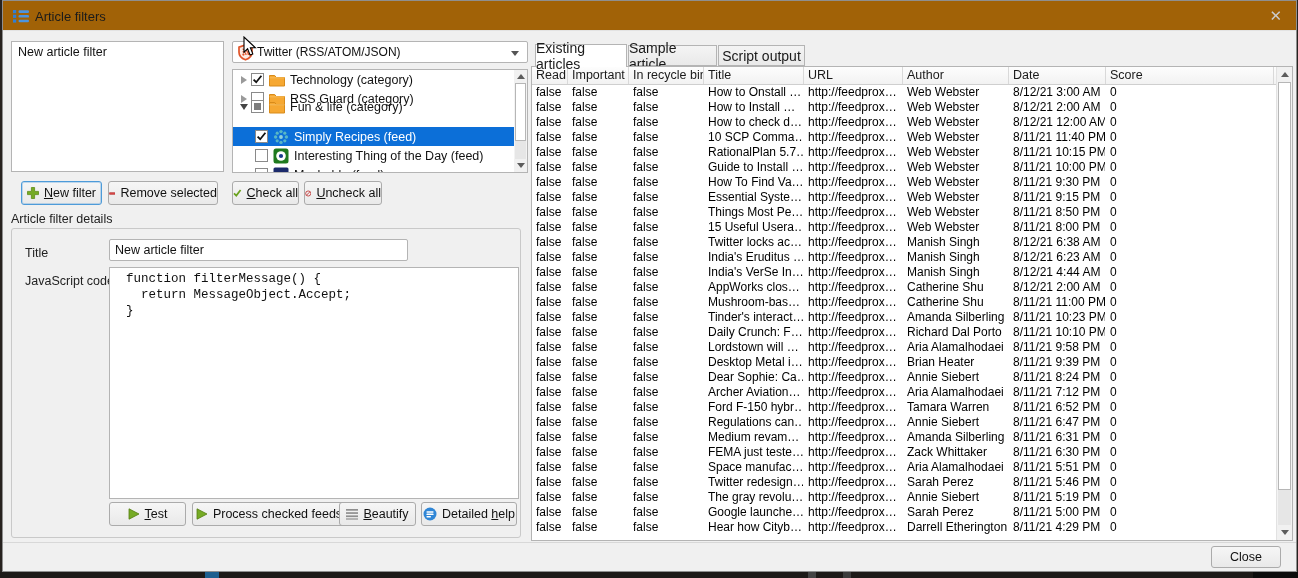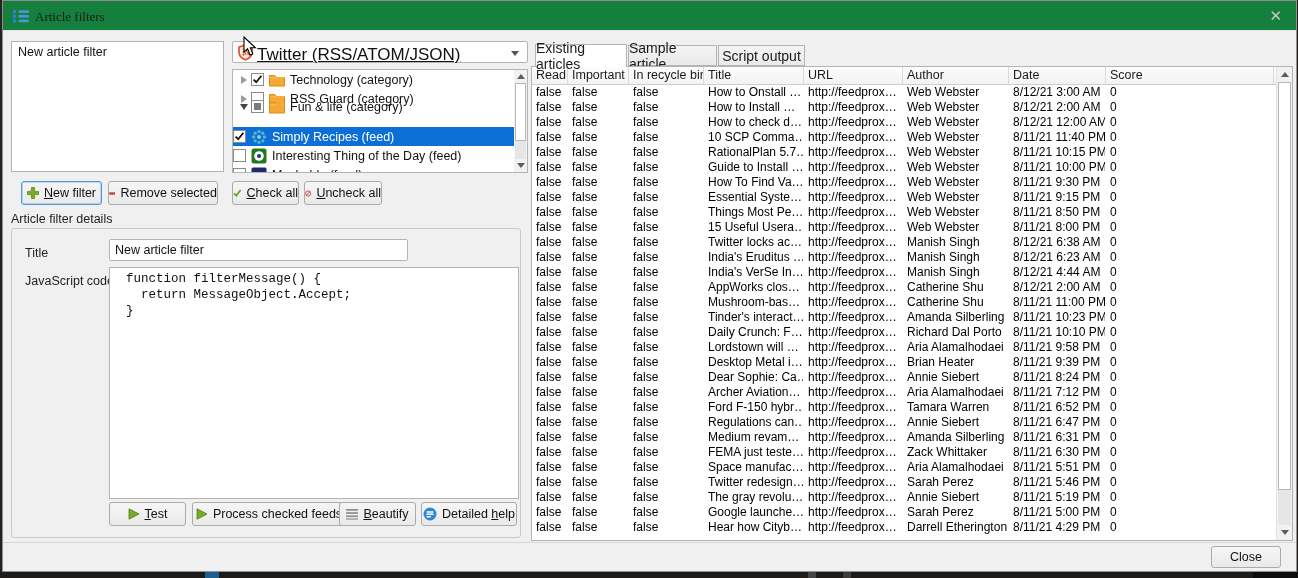--- a/index.html
+++ b/index.html
@@ -4,45 +4,45 @@
 <style>
   * { margin:0; padding:0; box-sizing:border-box; }
   html,body { width:1298px; height:578px; overflow:hidden;
     font-family:"Liberation Sans", sans-serif; }
   .app-bg { position:absolute; inset:0; background:#27221f; }
   .dialog { position:absolute; left:2px; top:0; width:1295px; height:572px;
     background:#f0f0f0; border:1px solid #8f8f8f; }
 
   
   .titlebar { position:absolute; left:0; top:0; right:0; height:30px;
-    background:#15803d; border-bottom:1px solid #e3e3e3;font-family:Liberation Serif, serif; }
+    background:#a16207; border-bottom:1px solid #e3e3e3; }
   .titlebar .ticon { position:absolute; left:10px; top:7px; }
   .titlebar .ttext { position:absolute; left:32px; top:8px; font-size:13px; color:#1b1b1b; }
   .titlebar .tclose { position:absolute; right:14px; top:6px; font-size:15px; color:#cbcbcb; cursor:default; }
 
   
   .panel { background:#fff; border:1px solid #b4b4b4; position:absolute; }
 
   
   .filter-list { left:8px; top:40px; width:213px; height:131px; }
   .filter-item { padding:3px 6px; font-size:12.5px; color:#111; white-space:nowrap; }
 
   
   .combo { left:229px; top:40px; width:296px; height:22px; border-radius:2px; }
   .combo .cicon { position:absolute; left:4px; top:2px; }
-  .combo .ctext { position:absolute; left:24px; top:3px; font-size:17px; color:#111; white-space:nowrap;text-decoration:underline; }
+  .combo .ctext { position:absolute; left:24px; top:3px; font-size:12px; color:#111; white-space:nowrap; }
   .combo .carrow { position:absolute; right:8px; top:9px; width:0; height:0;
     border-left:4px solid transparent; border-right:4px solid transparent; border-top:5px solid #555; }
 
   
   .tree { left:229px; top:68px; width:296px; height:104px; overflow:hidden; }
   .tree-row { position:absolute; left:0; width:281px; height:19px; font-size:12.5px;
     display:flex; align-items:center; color:#111; white-space:nowrap; }
   .tree-row.cat { padding-left:4px; }
-  .tree-row.feed { }
+  .tree-row.feed { padding-left:22px; }
   .tree-row.selected { background:#0c6fd8; color:#fff; }
   .exp { width:14px; display:inline-flex; justify-content:center; flex:0 0 14px; }
   .exp-c { width:0; height:0; border-left:6px solid #9a9a9a; border-top:4px solid transparent; border-bottom:4px solid transparent; }
   .exp-e { width:0; height:0; border-top:6px solid #444; border-left:4px solid transparent; border-right:4px solid transparent; }
   .cbx { width:13px; height:13px; background:#fff; border:1px solid #8a8a8a; flex:0 0 13px;
     display:inline-flex; align-items:center; justify-content:center; margin-right:5px; }
   .cbx .part { width:7px; height:7px; background:#7d7d7d; }
   .ticon16 { width:16px; height:16px; flex:0 0 16px; margin-right:5px; display:inline-flex; align-items:center; justify-content:center; }
   .tlabel { overflow:hidden; }
 

